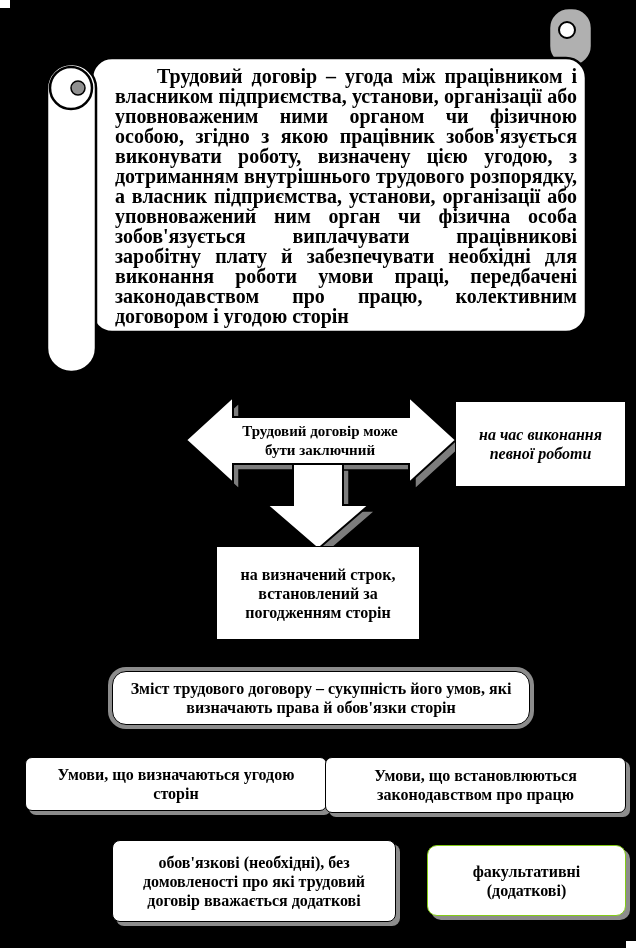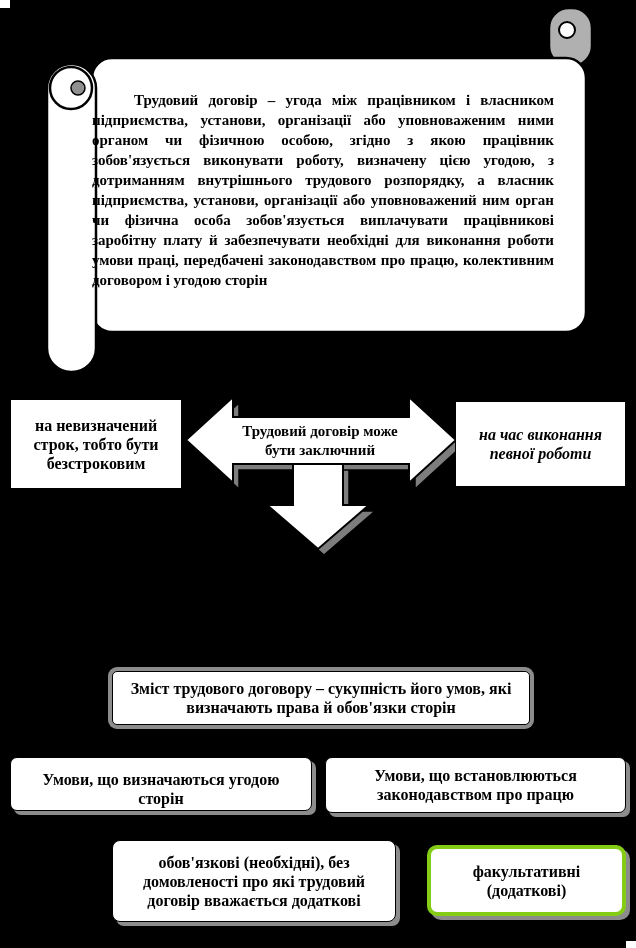--- a/index.html
+++ b/index.html
@@ -7,64 +7,63 @@
   .stage {
     position:relative; width:636px; height:948px;
     background:var(--background,#000);
     overflow:hidden;
     font-family:"Liberation Serif","DejaVu Serif",serif;
     font-weight:bold;
     color:var(--text,#000);
   }
   .shapes { position:absolute; left:0; top:0; width:636px; height:948px; }
   .definition {
-    position:absolute; left:92px; top:66px; width:462px; height:262px;
-    font-size:15px; line-height:20px;
-    text-align:justify; text-align-last:left; text-indent:42px;margin-top:24px;
+    position:absolute; left:115px; top:66px; width:462px; height:262px;
+    font-size:20px; line-height:20px;
+    text-align:justify; text-align-last:left; text-indent:42px;
   }
   .box {
     position:absolute; background:var(--box-fill,#fff);
     display:flex; align-items:center; justify-content:center;
     text-align:center; font-size:16px; line-height:19px;
     padding:2px 8px;
   }
   .plainbox { border:1px solid #000; }
   .box-indefinite   { left:10px;  top:399px; width:172px; height:90px; padding:2px 4px; }
   .box-specific     { left:455px; top:401px; width:171px; height:86px; padding:2px 4px;font-style:italic; }
   .box-fixed        { left:216px; top:546px; width:204px; height:94px; padding:2px 4px; }
   .center-label {
     position:absolute; left:236px; top:420px; width:168px; height:42px;
     display:flex; align-items:center; justify-content:center;
     text-align:center; font-size:15px; line-height:19px;
   }
   .box-zmist {
     left:112px; top:671px; width:418px; height:54px;
-    border:1px solid #000; border-radius:5px; padding:2px 10px;
+    border:1px solid #000; border-radius:14px; padding:2px 10px;
     box-shadow:0 0 0 4px var(--shadow,#8c8c8c);
   }
   .box-agreement {
-    left:10px; top:757px; width:302px; height:54px;
+    left:25px; top:757px; width:302px; height:54px;
     border:1px solid #000; border-radius:7px; padding:2px 10px;
     box-shadow:4px 4px 0 var(--shadow,#8c8c8c);
-    align-items:flex-end;
   }
   .box-law {
     left:325px; top:757px; width:301px; height:56px;
     border:1px solid #000; border-radius:7px; padding:2px 10px;
     box-shadow:4px 4px 0 var(--shadow,#8c8c8c);
     align-items:center;
   }
   .box-mandatory {
     left:112px; top:840px; width:284px; height:82px;
     border:1px solid #000; border-radius:8px; padding:2px 10px;
     box-shadow:4px 4px 0 var(--shadow,#8c8c8c);
   }
   .box-optional {
     left:427px; top:845px; width:199px; height:71px;
-    border:4px solid #84cc16; border-radius:10px; padding:2px 10px;
+    border:1px solid #84cc16; border-radius:10px; padding:2px 10px;
     box-shadow:4px 4px 0 var(--shadow,#8c8c8c);
   }
 </style>
 </head>
 <body>
 
 <div class="stage">
 
   <svg class="shapes" viewBox="0 0 636 948" aria-hidden="true">
 
@@ -90,32 +89,32 @@
       <path d="M 186 440 L 233 397 L 233 417 L 409 417 L 409 397 L 456 440 L 409 483 L 409 464 L 233 464 L 233 483 Z" transform="translate(6,6)" fill="#7d7d7d" stroke="#000" stroke-width="1.5"></path>
 
       <path d="M 293 460 L 343 460 L 343 505 L 369 505 L 318 549 L 267 505 L 293 505 Z" fill="#fff" stroke="#000" stroke-width="2"></path>
 
       <path d="M 186 440 L 233 397 L 233 417 L 409 417 L 409 397 L 456 440 L 409 483 L 409 464 L 233 464 L 233 483 Z" fill="#fff" stroke="#000" stroke-width="2"></path>
     </g>
   </svg>
 
   <div class="definition"><span>Трудовий договір</span><span> – угода між працівником і власником підприємства, установи, організації або уповноваженим ними органом чи фізичною особою, згідно з якою працівник зобов'язується виконувати роботу, визначену цією угодою, з дотриманням внутрішнього трудового розпорядку, а власник підприємства, установи, організації або уповноважений ним орган чи фізична особа зобов'язується виплачувати працівникові заробітну плату й забезпечувати необхідні для виконання роботи умови праці, передбачені законодавством про працю, колективним договором і угодою сторін</span></div>
 
-  <div class="box plainbox box-indefinite">
-    <span>на невизначений строк, тобто бути безстроковим</span>
-  </div>
 
   <div class="center-label">
     <span>Трудовий договір може бути заключний</span>
   </div>
 
   <div class="box plainbox box-specific">
     <span>на час виконання певної роботи</span>
   </div>
 
+  <div class="box plainbox box-fixed">
+    <span>на визначений строк, встановлений за погодженням сторін</span>
+  </div>
 
   <div class="box box-zmist">
     <span><span>Зміст</span><span> трудового договору – сукупність його умов, які визначають права й обов'язки сторін</span></span>
   </div>
 
   <div class="box box-agreement">
     <span>Умови, що визначаються угодою сторін</span>
   </div>
 
   <div class="box box-law">

